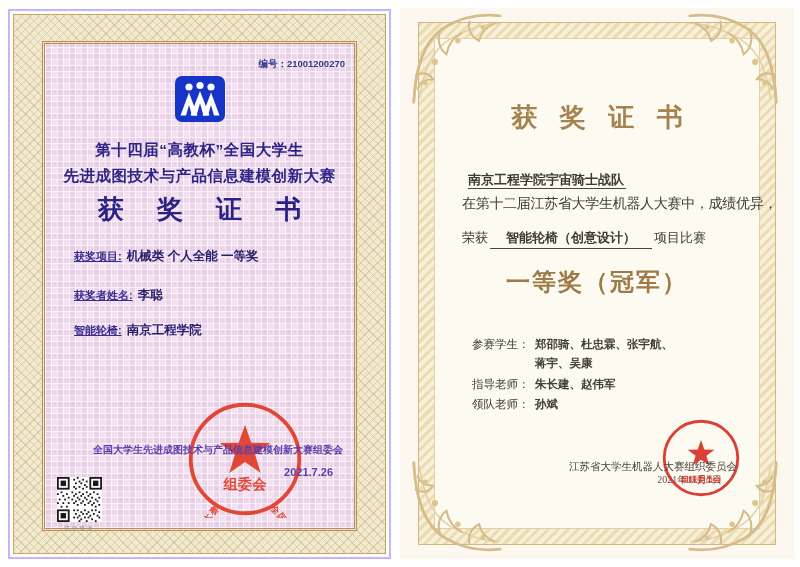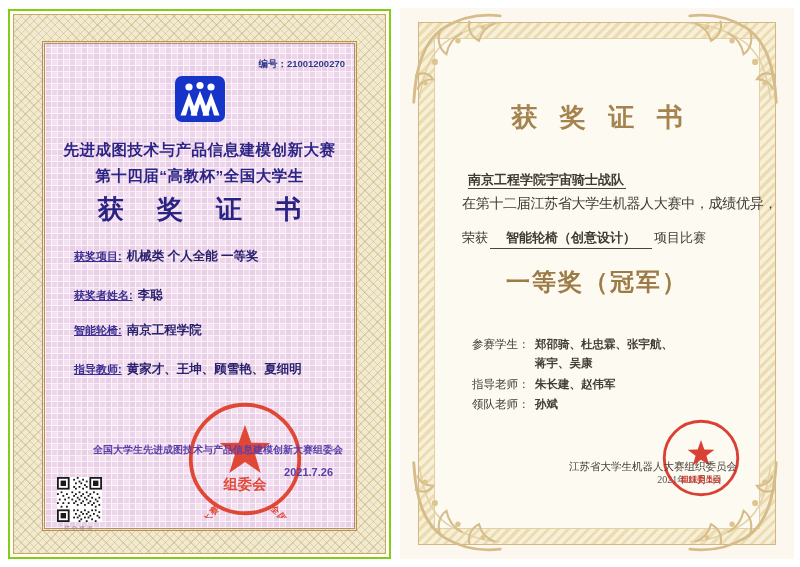--- a/index.html
+++ b/index.html
@@ -1,21 +1,21 @@
 <!DOCTYPE html>
 <html><head>
 <meta charset="utf-8">
 <style>
   html,body{margin:0;padding:0;background:#ffffff;}
   #canvas{position:relative;width:800px;height:567px;background:#ffffff;overflow:hidden;}
 
   
   .cert-left{
     position:absolute;left:8px;top:9px;width:383px;height:550px;
-    border:2px solid #84cc16;background:#fffdf6;box-sizing:border-box;
+    border:2px solid #c4b5fd;background:#fffdf6;box-sizing:border-box;
     font-family:"Liberation Sans","DejaVu Sans",sans-serif;
   }
   .lc-band{
     position:absolute;inset:3px;border:1px solid #c2ab66;
     background-color:#f2ead0;
     background-image:
       repeating-linear-gradient(45deg, rgba(190,168,105,.40) 0 1px, transparent 1px 6px),
       repeating-linear-gradient(-45deg, rgba(190,168,105,.40) 0 1px, transparent 1px 6px);
   }
   .lc-inner{
@@ -97,37 +97,34 @@
           <circle cx="25" cy="9.5" r="3.6"></circle>
           <circle cx="36" cy="11" r="3.6"></circle>
           <path d="M14,16.5 L5.5,39.5 L11,39.5 L14,29 L17,39.5 L22.5,39.5 Z"></path>
           <path d="M25,15 L15.5,39.5 L21.5,39.5 L25,27.5 L28.5,39.5 L34.5,39.5 Z"></path>
           <path d="M36,16.5 L27.5,39.5 L33,39.5 L36,29 L39,39.5 L44.5,39.5 Z"></path>
         </g>
       </svg>
     </div>
 
     <div class="lc-title">
+      <div>第十四届“高教杯”全国大学生</div>
       <div>先进成图技术与产品信息建模创新大赛</div>
-      <div>第十四届“高教杯”全国大学生</div>
     </div>
 
     <div class="lc-heading">获 奖 证 书</div>
 
     <div class="lc-field lc-f1">
       <span class="lc-label">获奖项目:</span><span class="lc-value">机械类 个人全能 一等奖</span>
     </div>
     <div class="lc-field lc-f2">
       <span class="lc-label">获奖者姓名:</span><span class="lc-value">李聪</span>
     </div>
     <div class="lc-field lc-f3">
       <span class="lc-label">智能轮椅:</span><span class="lc-value">南京工程学院</span>
-    </div>
-    <div class="lc-field lc-f4">
-      <span class="lc-label">指导教师:</span><span class="lc-value">黄家才、王坤、顾雪艳、夏细明</span>
     </div>
 
     <svg class="lc-seal" viewBox="0 0 124 124">
       <circle cx="62" cy="62" r="57" fill="none" stroke="#e03b26" stroke-width="4"></circle>
       <path id="lcArc" d="M62,106 A44,44 0 1 1 61.97,106" fill="none"></path>
       <text font-size="9" fill="#e03b26" font-weight="bold" letter-spacing="1">
         <textPath href="#lcArc" startOffset="50%" text-anchor="middle">全国大学生先进成图技术与产品信息建模创新大赛</textPath>
       </text>
       <polygon fill="#e03b26" points="62,26 68.6,44.9 88.6,45.3 72.7,57.5 78.5,76.7 62,65.2 45.5,76.7 51.3,57.5 35.4,45.3 55.4,44.9"></polygon>
       <text x="62" y="93" text-anchor="middle" font-size="15" font-weight="bold" fill="#e03b26">组委会</text>

